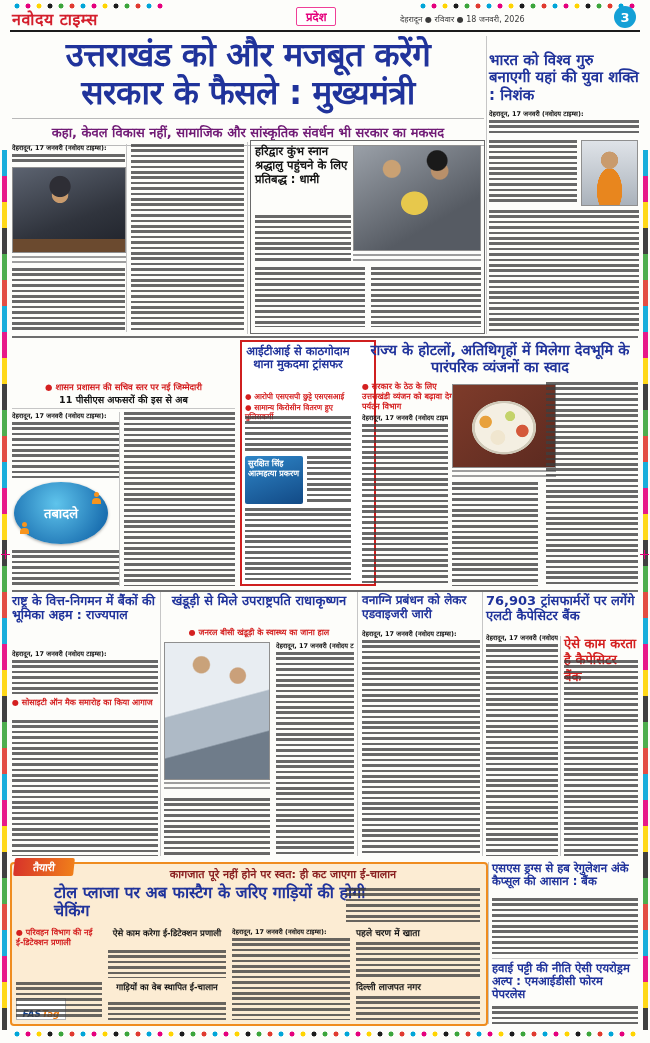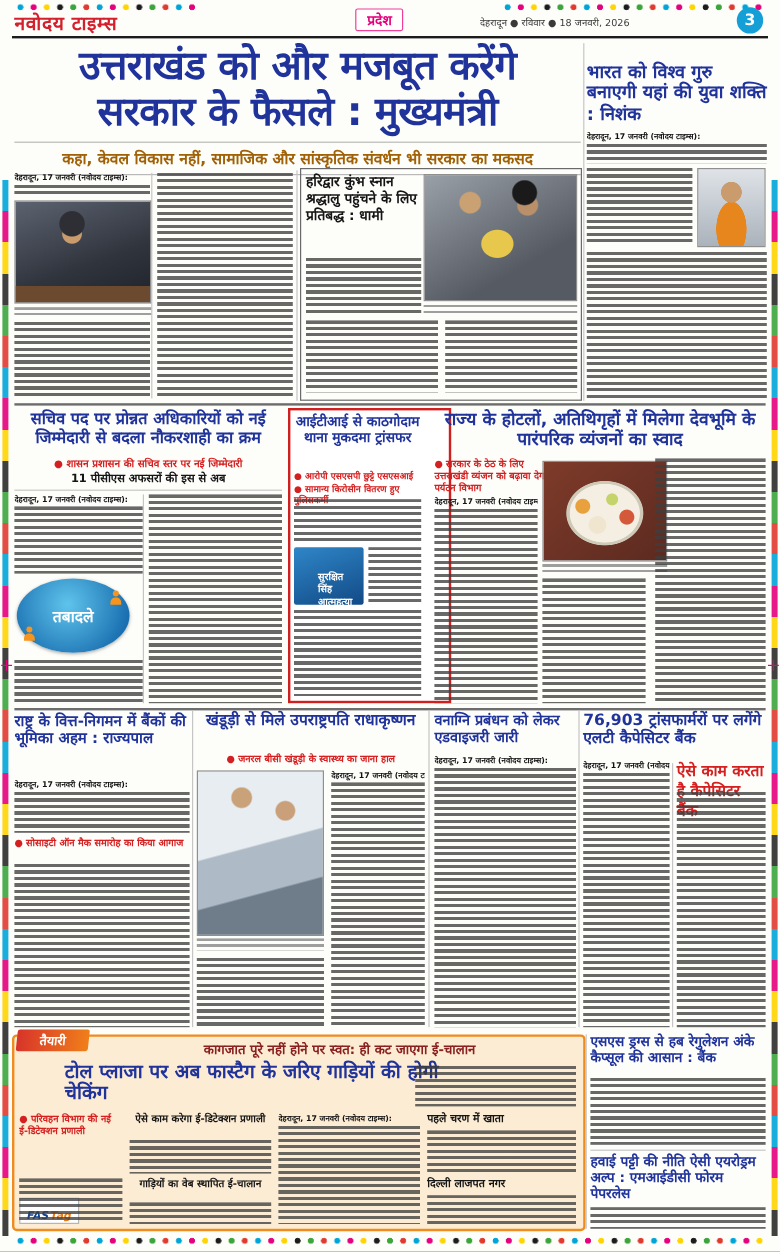--- a/index.html
+++ b/index.html
@@ -28,28 +28,28 @@
   .plus{width:9px;height:9px;background:
     linear-gradient(#e5007d,#e5007d) 50% 50%/9px 1px no-repeat,
     linear-gradient(#e5007d,#e5007d) 50% 50%/1px 9px no-repeat;}
   .masthead{font-size:16px;font-weight:800;color:#d41f2c;letter-spacing:.5px;}
   .section-tab{border:1px solid #ef3f97;color:#e5007d;font-weight:bold;font-size:11.5px;
     padding:1px 9px;background:#fff;border-radius:2px;}
   .edition{font-size:8px;color:#3a3a3a;text-align:left;}
   .pagebadge{width:22px;height:22px;border-radius:50%;background:#14a0d6;color:#fff;
     font-size:13px;font-weight:bold;display:flex;align-items:center;justify-content:center;}
   .lead-h{font-size:33px;letter-spacing:-.5px;}
-  .lead-sub{font-size:13px;font-weight:700;color:#a16207;border-top:1px solid #b9b9b9;border-bottom:1px solid #b9b9b9;padding:4px 0;}
+  .lead-sub{font-size:13px;font-weight:700;color:#701a75;border-top:1px solid #b9b9b9;border-bottom:1px solid #b9b9b9;padding:4px 0;}
   .boxed{border:1px solid #6a6a6a;box-sizing:border-box;}
   .redbox{border:2px solid #cf1f1f;box-sizing:border-box;background:#fff;}
   .peach{background:#fcecd3;border:2px solid #ef8c1f;border-radius:4px;box-sizing:border-box;}
   .tag{background:linear-gradient(90deg,#d8342a,#f07f1a);color:#fff;font-weight:bold;font-size:10.5px;
     display:flex;align-items:center;justify-content:center;border-radius:2px;transform:skewX(-6deg);}
   .hlbox{background:linear-gradient(160deg,#2f86c8,#124a86);color:#fff;font-weight:bold;font-size:8px;
-    padding:20px;line-height:1.3;border-radius:2px;box-sizing:border-box;}
+    padding:3px;line-height:1.3;border-radius:2px;box-sizing:border-box;}
   .graphic-transfers{border-radius:50%;background:radial-gradient(circle at 45% 35%,#5fc4ec,#1a6fb0 78%);
     display:flex;align-items:center;justify-content:center;color:#fff;font-weight:bold;font-size:13px;
     box-shadow:0 1px 3px rgba(0,0,0,.35);}
   .person{position:absolute;width:9px;height:12px;}
   .person::before{content:"";position:absolute;left:2px;top:0;width:5px;height:5px;border-radius:50%;background:#f7941d;}
   .person::after{content:"";position:absolute;left:0;top:5.5px;width:9px;height:6.5px;border-radius:4px 4px 0 0;background:#f7941d;}
   .fastag{background:#fff;border:1px solid #b5b5b5;display:flex;align-items:flex-end;justify-content:center;
     font-style:italic;font-weight:bold;font-size:9px;gap:1px;margin-top:40px;}
   .fastag .a{color:#14418b}.fastag .b{color:#ef7b10}
   .ph-cm{background:
@@ -126,21 +126,20 @@
 
   <div class="abs hl" style="left:489px;top:52px;width:150px;font-size:15px;">भारत को विश्व गुरु बनाएगी यहां की युवा शक्ति : निशंक</div>
   <div class="abs dl" style="left:489px;top:110px;width:150px;">देहरादून, 17 जनवरी (नवोदय टाइम्स):</div>
   <div class="abs ft" style="left:489px;top:120px;width:150px;height:16px;"></div>
   <div class="abs ft" style="left:489px;top:140px;width:88px;height:64px;"></div>
   <div class="abs photo ph-nis" style="left:581px;top:140px;width:57px;height:66px;"></div>
   <div class="abs ft" style="left:489px;top:210px;width:150px;height:122px;"></div>
 
   <div class="abs rule" style="left:12px;top:336px;width:626px;height:1.5px;"></div>
 
-  <div class="abs hl ctr" style="left:12px;top:342px;width:223px;font-size:13.5px;">सचिव पद पर प्रोन्नत अधिकारियों को नई जिम्मेदारी से बदला नौकरशाही का क्रम</div>
   <div class="abs red ctr" style="left:12px;top:382px;width:223px;font-size:8.5px;">● शासन प्रशासन की सचिव स्तर पर नई जिम्मेदारी</div>
   <div class="abs blackhl ctr" style="left:12px;top:394px;width:223px;font-size:9.5px;">11 पीसीएस अफसरों की इस से अब</div>
   <div class="abs hair" style="left:12px;top:408px;width:223px;height:1px;"></div>
   <div class="abs dl" style="left:12px;top:412px;width:107px;">देहरादून, 17 जनवरी (नवोदय टाइम्स):</div>
   <div class="abs ft" style="left:12px;top:422px;width:107px;height:56px;"></div>
   <div class="abs graphic-transfers" style="left:14px;top:482px;width:94px;height:62px;">
     <span>तबादले</span>
     <span class="person" style="left:6px;top:40px;"></span>
     <span class="person" style="left:78px;top:10px;"></span>
   </div>

